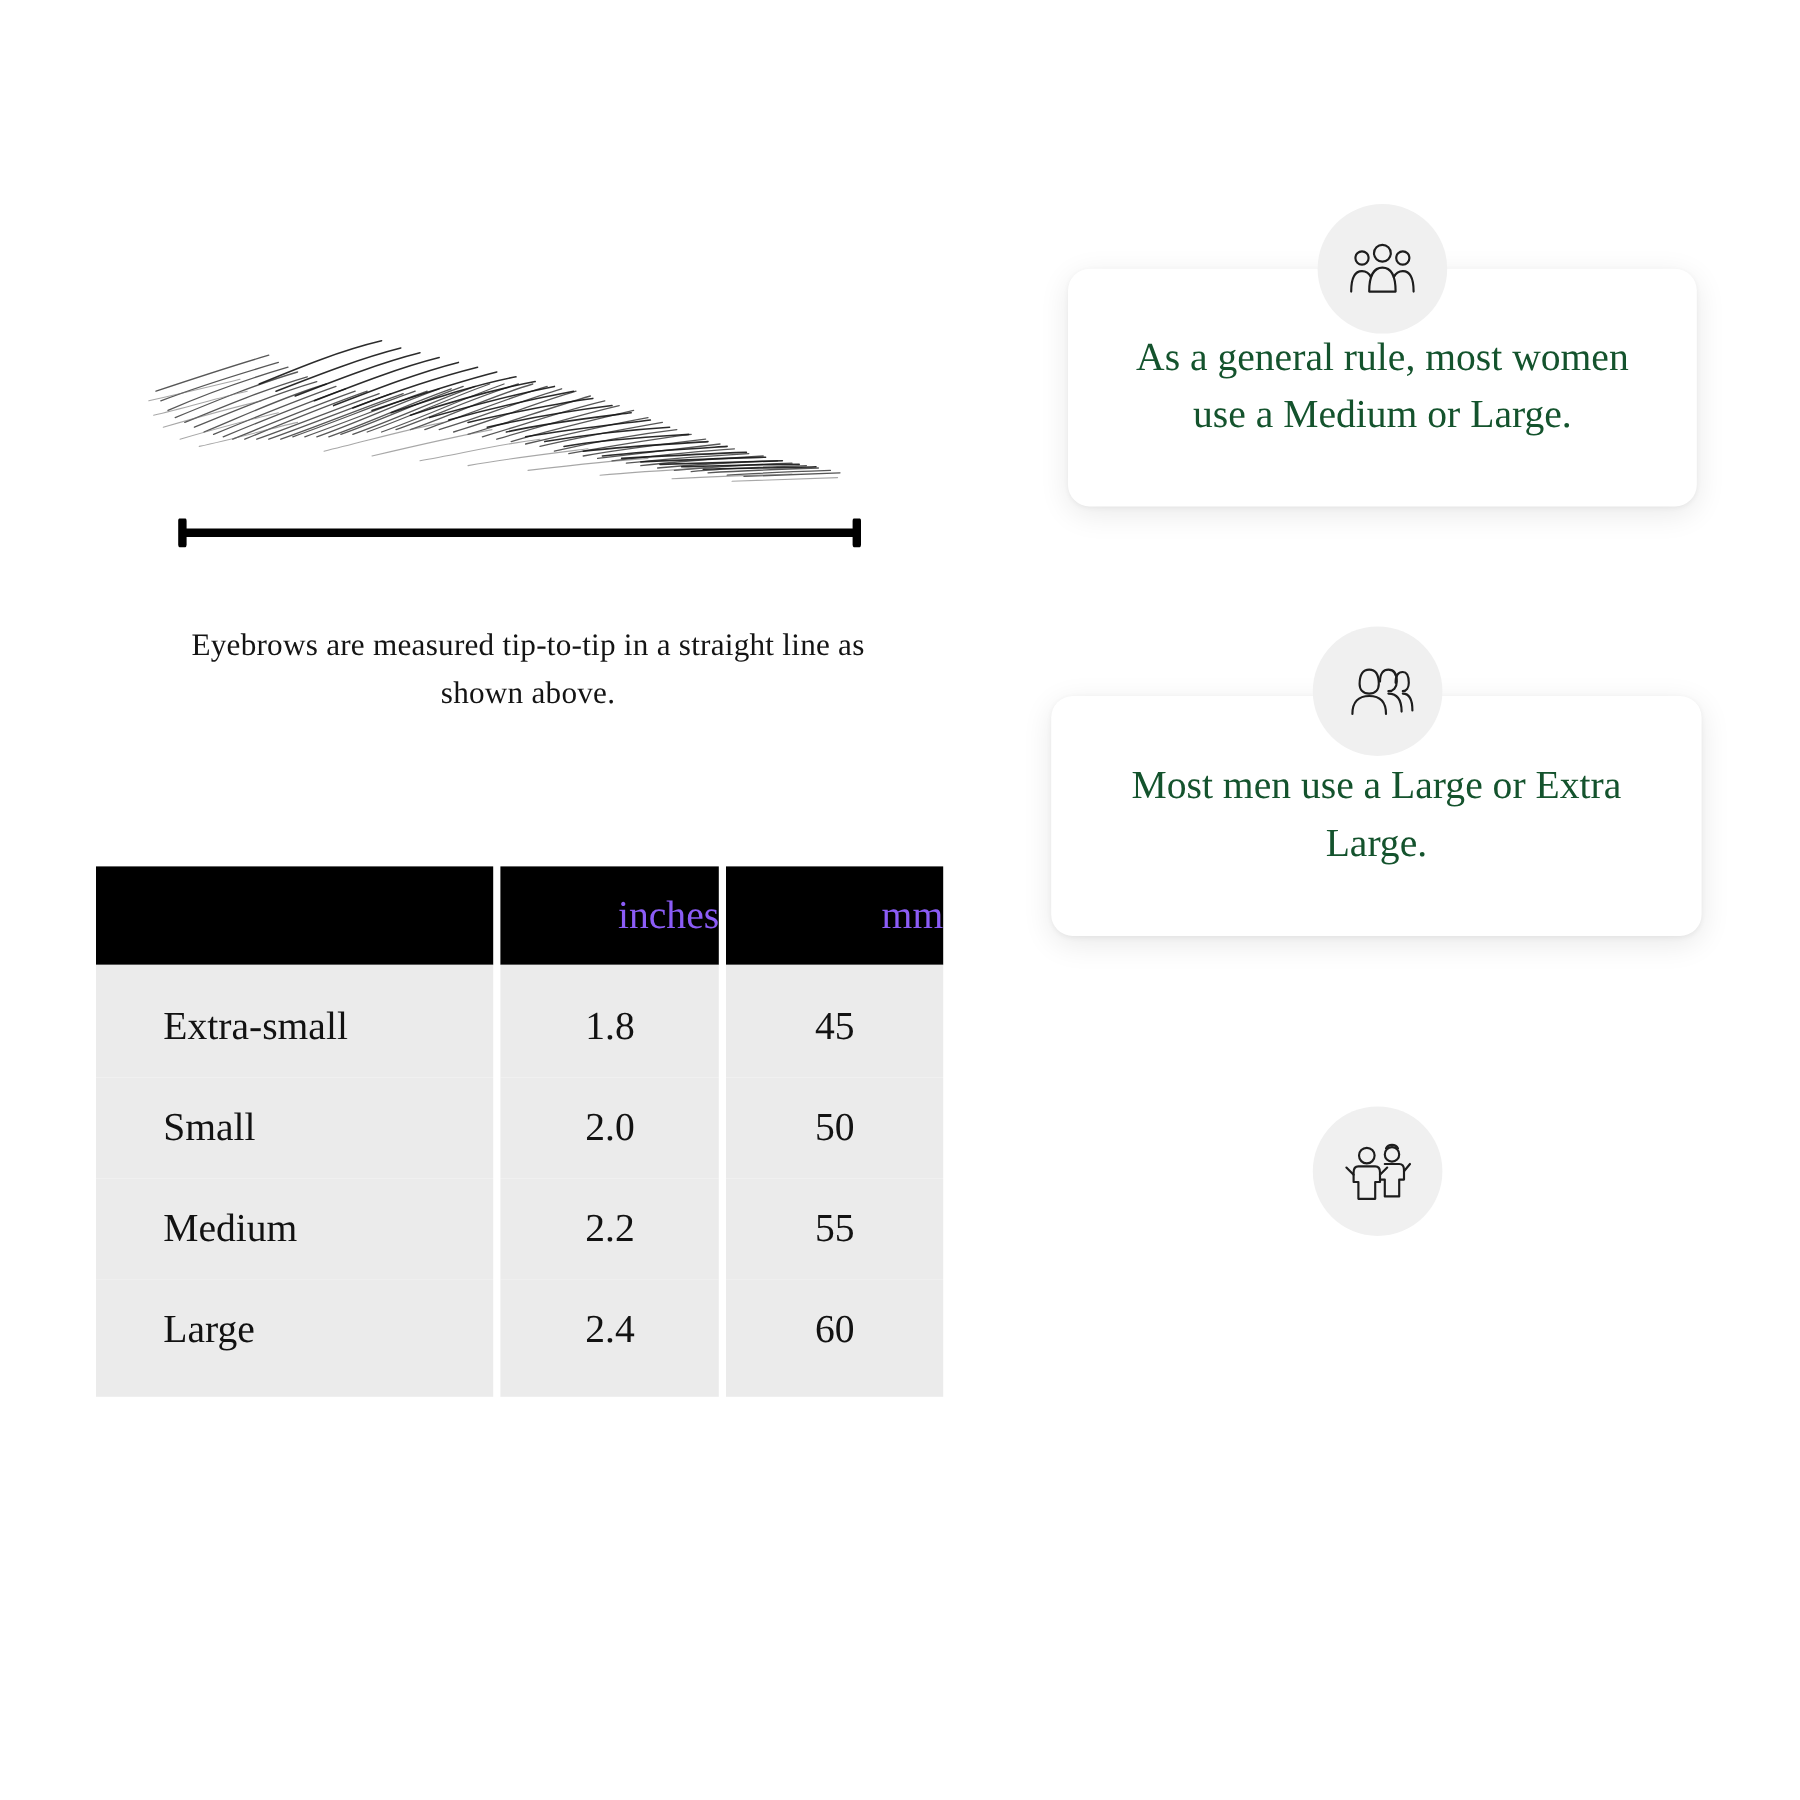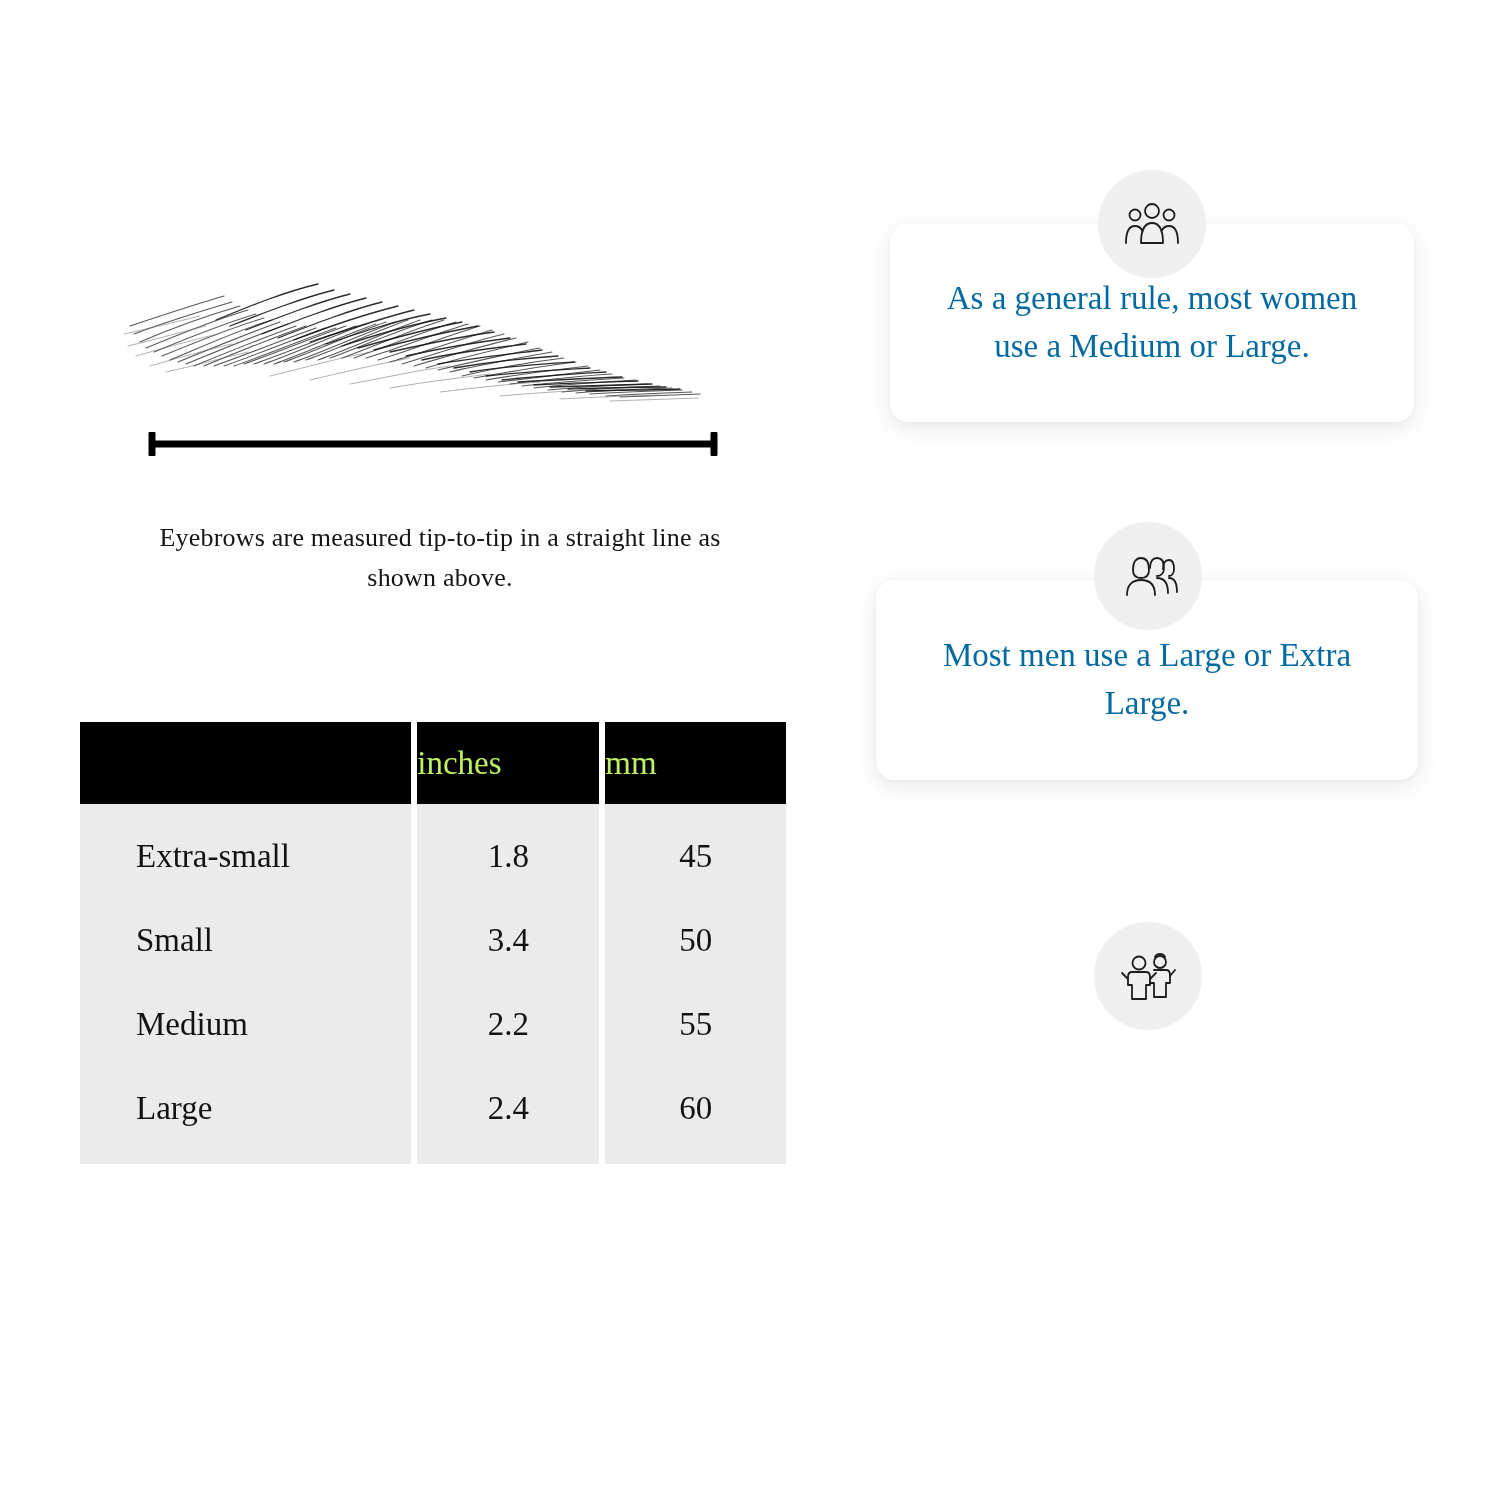--- a/index.html
+++ b/index.html
@@ -66,26 +66,26 @@
   .size-table {
     position: absolute;
     left: 74px;
     top: 722px;
     width: 718px;
     border-collapse: separate;
     border-spacing: 6px 0;
   }
   .size-table th {
     background: #000000;
-    color: #bef264;
+    color: #8b5cf6;
     font-weight: normal;
     font-size: 33px;
     height: 82px;
     vertical-align: middle;
-    text-align: left;
+    text-align: right;
     padding: 0;
   }
   .size-table th.name-head {
     width: 338px;
   }
   .size-table th.inches-head {
     width: 186px;
   }
   .size-table th.mm-head {
     width: 186px;
@@ -129,21 +129,21 @@
     box-shadow: 0 6px 26px rgba(0,0,0,0.09), 0 1px 4px rgba(0,0,0,0.05);
     box-sizing: border-box;
     display: flex;
     align-items: center;
     justify-content: center;
     text-align: center;
   }
   .note-text {
     font-size: 33px;
     line-height: 1.45;
-    color: #0369a1;
+    color: #14532d;
     padding: 0 46px;
   }
   .icon-badge {
     position: absolute;
     width: 108px;
     height: 108px;
     border-radius: 50%;
     background: #f0f0f0;
     display: flex;
     align-items: center;
@@ -309,21 +309,21 @@
         </tr>
       </thead>
       <tbody>
         <tr>
           <td class="name-cell">Extra-small</td>
           <td class="num-cell">1.8</td>
           <td class="num-cell">45</td>
         </tr>
         <tr>
           <td class="name-cell">Small</td>
-          <td class="num-cell">3.4</td>
+          <td class="num-cell">2.0</td>
           <td class="num-cell">50</td>
         </tr>
         <tr>
           <td class="name-cell">Medium</td>
           <td class="num-cell">2.2</td>
           <td class="num-cell">55</td>
         </tr>
         <tr>
           <td class="name-cell">Large</td>
           <td class="num-cell">2.4</td>

